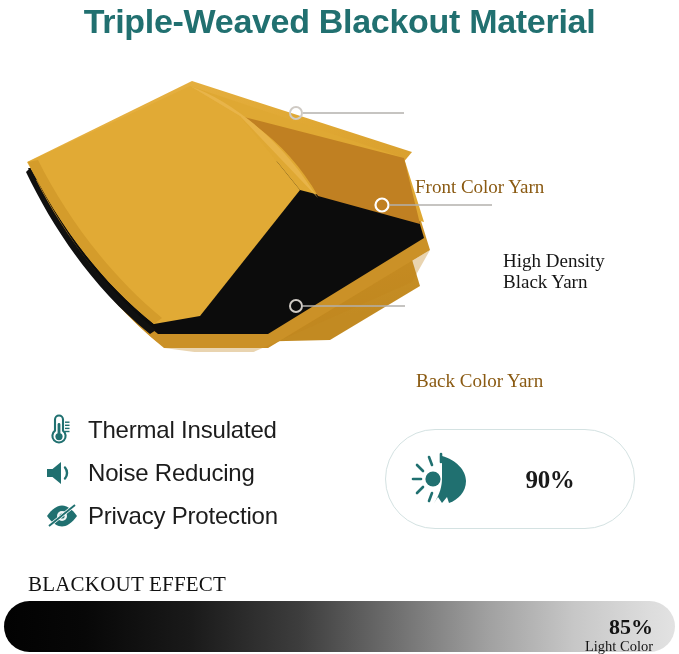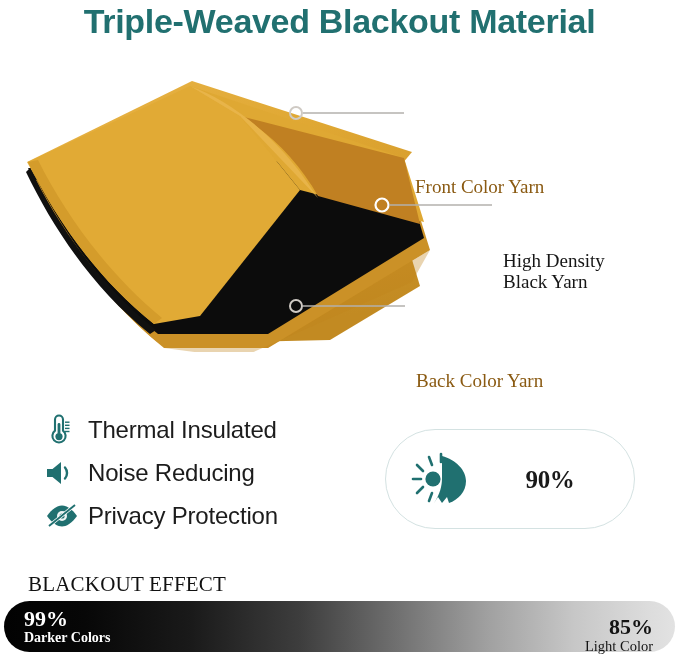--- a/index.html
+++ b/index.html
@@ -364,21 +364,17 @@
     </svg>
   </span>
   <span class="badge-text">
     <div>90%</div>
   </span>
 </div>
 
 <div class="effect-title">BLACKOUT EFFECT</div>
 
 <div class="effect-bar">
-  <div class="effect-end effect-left">
-    <span class="effect-pct on-dark">99%</span>
-    <span class="effect-sub on-dark">Darker Colors</span>
-  </div>
   <div class="effect-end effect-right">
     <span class="effect-pct on-light">85%</span>
     <span class="effect-sub on-light">Light Color</span>
   </div>
 </div>
 
 </body></html>

